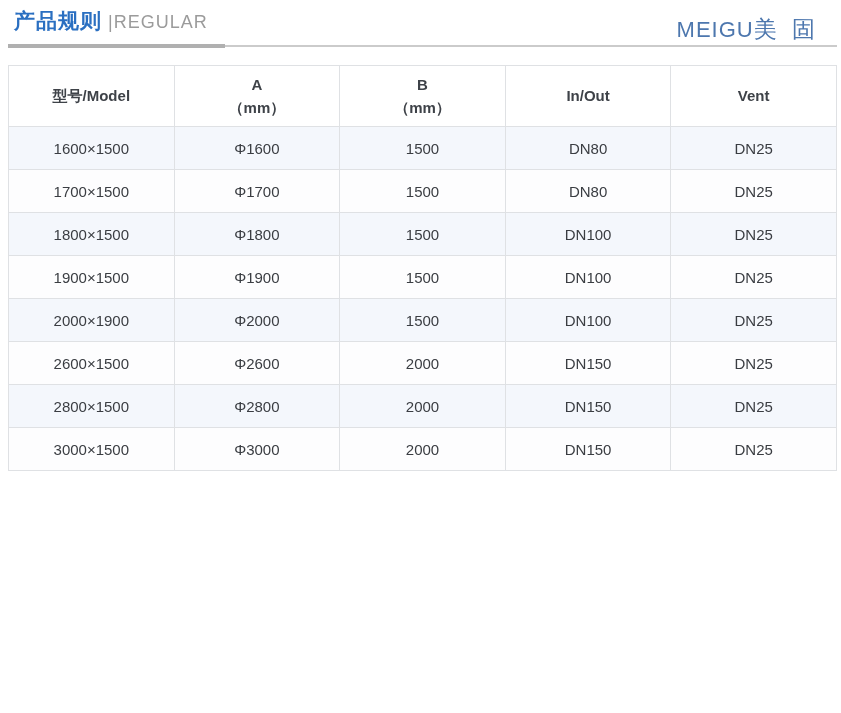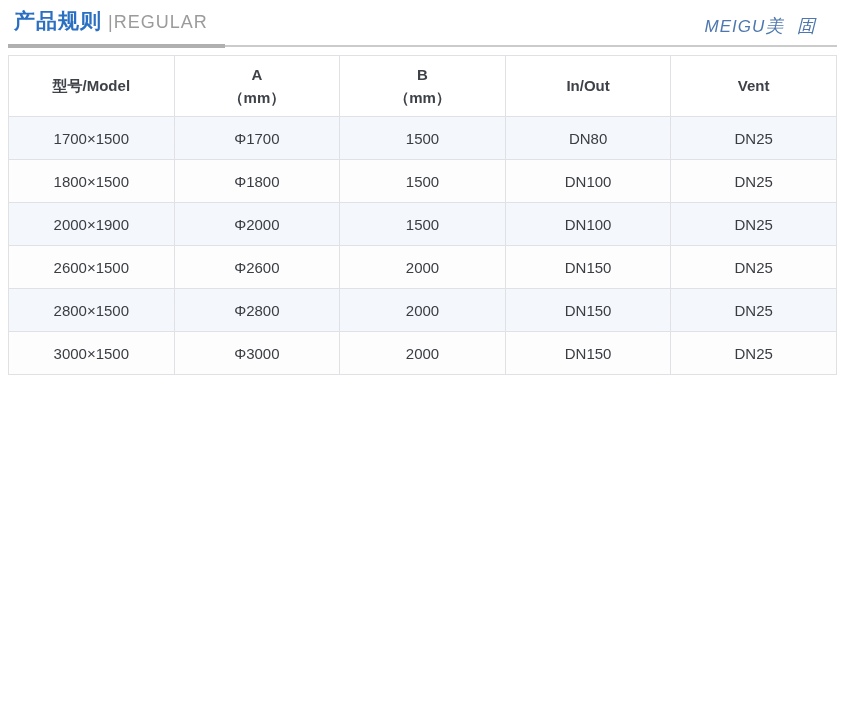--- a/index.html
+++ b/index.html
@@ -19,29 +19,29 @@
     vertical-align: baseline;
   }
   .title-en {
     color: #9b9b9b; font-size: 18px; font-weight: normal; letter-spacing: 1px;
     margin-left: 6px;
   }
   .logo {
     position: absolute; right: 22px; top: 14px; white-space: nowrap;
     color: #4d77ae;
   }
-  .logo-latin { font-size: 17px; letter-spacing: 1px; font-style: italic; }
-  .logo-cn { font-size: 18px; letter-spacing: 4px; font-family: "DejaVu Serif", "Liberation Serif", serif; font-style: italic; }
+  .logo-latin { font-size: 22px; letter-spacing: 1px; }
+  .logo-cn { font-size: 23px; letter-spacing: 4px; font-family: "DejaVu Serif", "Liberation Serif", serif; }
 
   .rule-light { position: absolute; left: 8px; width: 829px; top: 45px; height: 2px; background: #cbcbcb; }
   .rule-dark  { position: absolute; left: 8px; width: 217px; top: 44px; height: 4px; background: #b0b0b0; }
 
   
   table.spec {
-    position: absolute; left: 8px; top: 55px; width: 829px;
+    position: absolute; left: 8px; top: 65px; width: 829px;
     border-collapse: collapse; table-layout: fixed;
   }
   table.spec th, table.spec td {
     border: 1px solid #dfe1e4;
     text-align: center; vertical-align: middle;
     padding: 0;
   }
   table.spec th {
     height: 60px; background: #ffffff;
     color: #3e4248; font-size: 15px; font-weight: bold;
@@ -87,29 +87,43 @@
           <th>
             <div>In/Out</div>
           </th>
           <th>
             <div>Vent</div>
           </th>
         </tr>
     </thead>
     <tbody id="spec-body">
         <tr>
+          <td>1600×1500</td>
+          <td>Φ1600</td>
+          <td>1500</td>
+          <td>DN80</td>
+          <td>DN25</td>
+        </tr>
+        <tr>
           <td>1700×1500</td>
           <td>Φ1700</td>
           <td>1500</td>
           <td>DN80</td>
           <td>DN25</td>
         </tr>
         <tr>
           <td>1800×1500</td>
           <td>Φ1800</td>
+          <td>1500</td>
+          <td>DN100</td>
+          <td>DN25</td>
+        </tr>
+        <tr>
+          <td>1900×1500</td>
+          <td>Φ1900</td>
           <td>1500</td>
           <td>DN100</td>
           <td>DN25</td>
         </tr>
         <tr>
           <td>2000×1900</td>
           <td>Φ2000</td>
           <td>1500</td>
           <td>DN100</td>
           <td>DN25</td>

